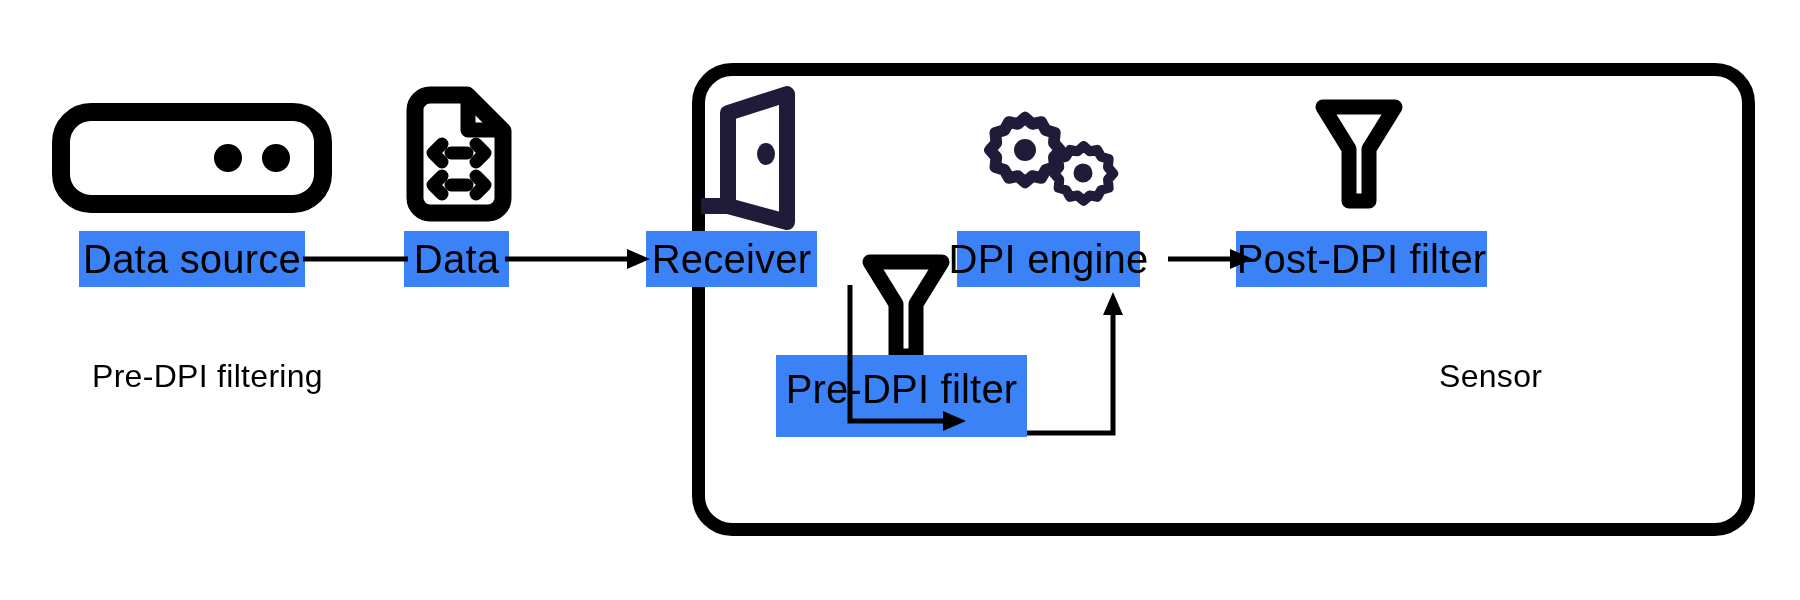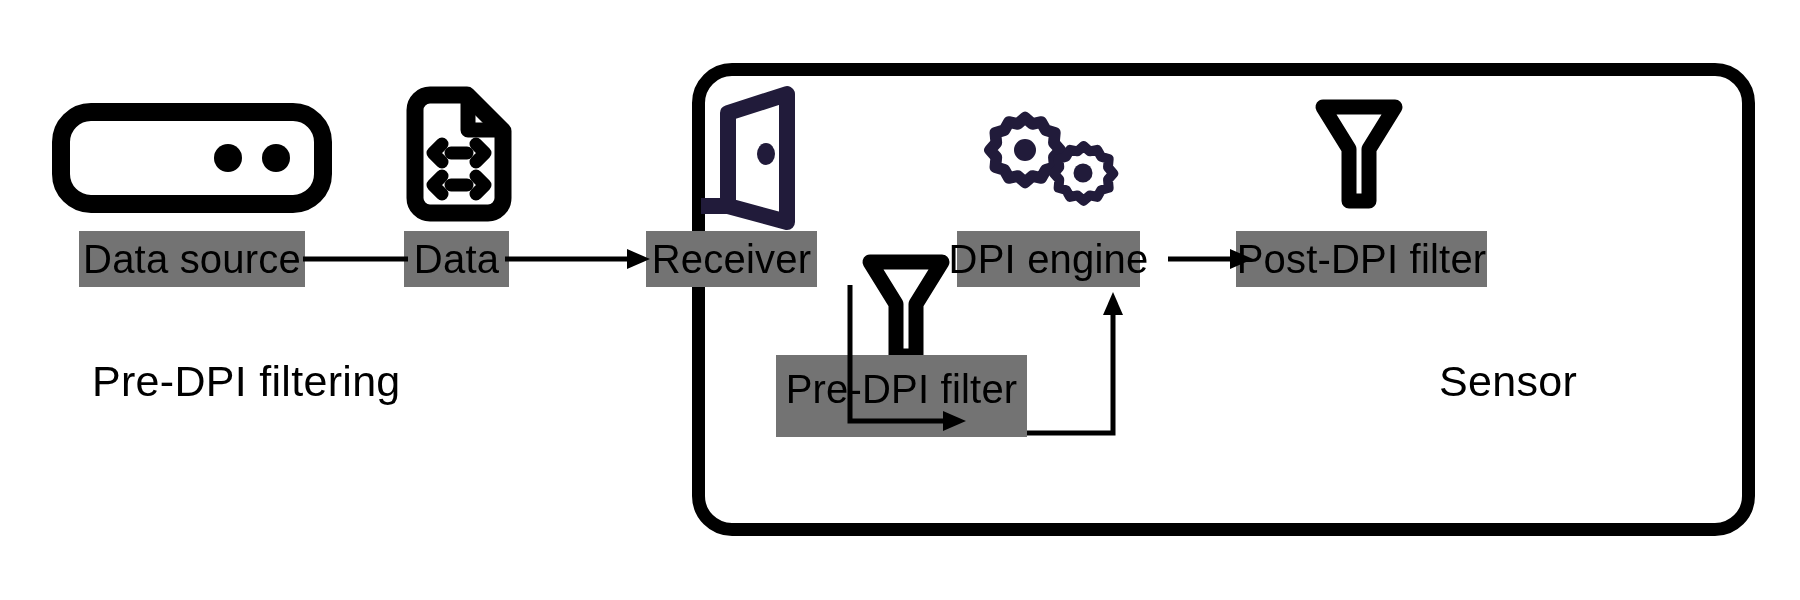--- a/index.html
+++ b/index.html
@@ -1,26 +1,26 @@
 <!DOCTYPE html>
 <html><head>
 <meta charset="utf-8">
 <style>
   html,body{margin:0;padding:0;background:#ffffff;}
   body{width:1800px;height:600px;font-family:"Liberation Sans",sans-serif;overflow:hidden;}
   #stage{position:relative;width:1800px;height:600px;background:#fff;}
 
   .lbl{
-    position:absolute;background:#737373;color:#000;
+    position:absolute;background:#3b82f6;color:#000;
     font-size:40px;line-height:1;letter-spacing:.2px;
     display:flex;align-items:center;justify-content:center;
     white-space:nowrap;padding:0 14px;box-sizing:border-box;
   }
   .bigtext{
-    position:absolute;color:#000;font-size:43px;line-height:1;
+    position:absolute;color:#000;font-size:32px;line-height:1;
     white-space:nowrap;letter-spacing:.3px;
   }
   .ico{position:absolute;}
   svg{display:block;overflow:visible;}
 
   
   #sensor-box{
     position:absolute;left:692px;top:63px;width:1063px;height:473px;
     border:13px solid #000;border-radius:40px;box-sizing:border-box;background:transparent;
   }

